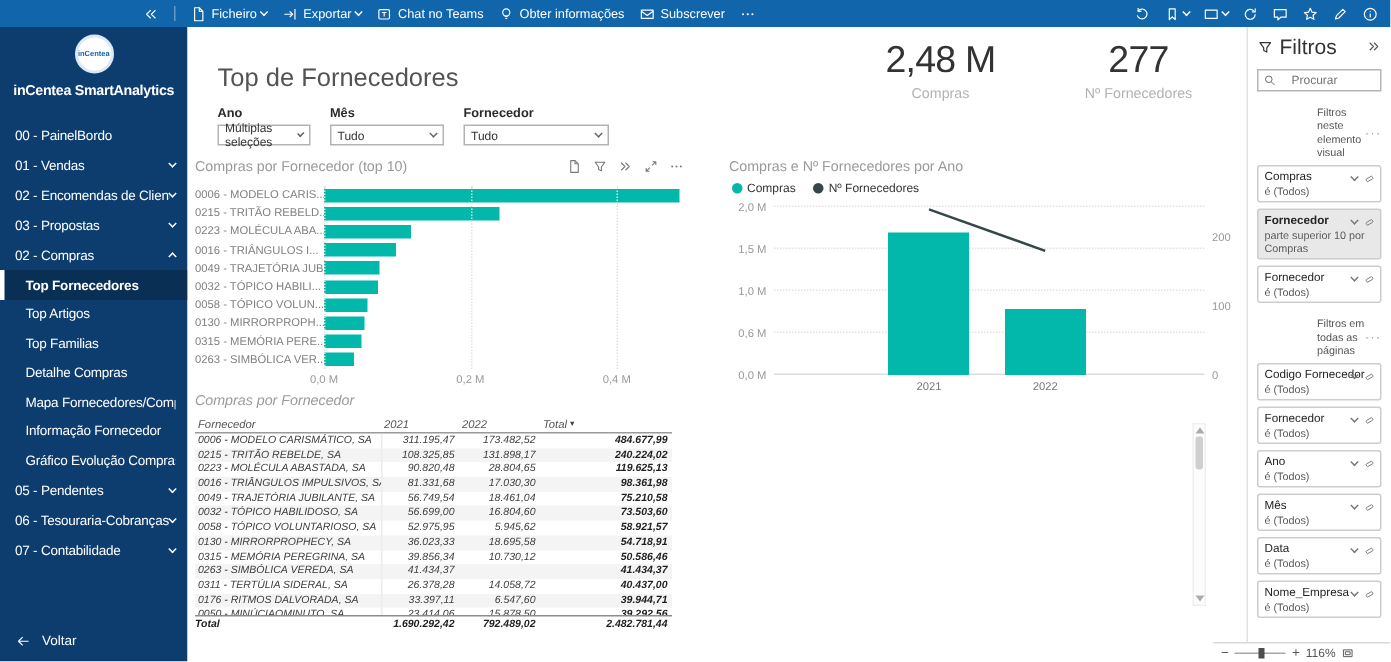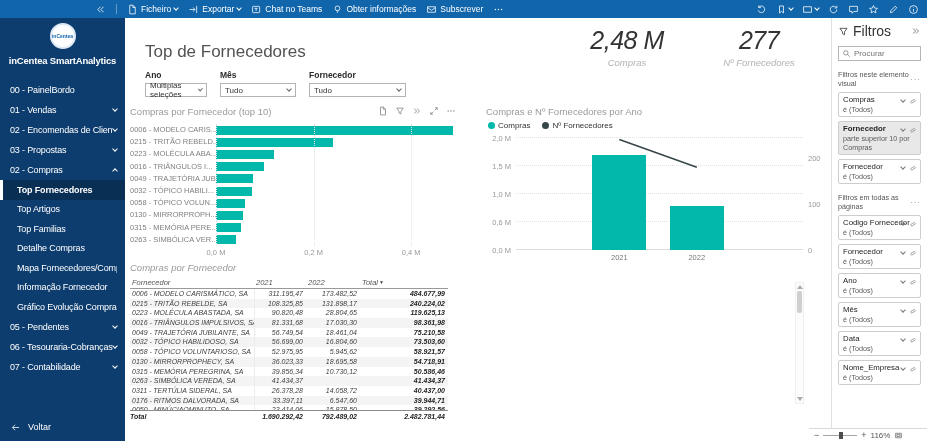--- a/index.html
+++ b/index.html
@@ -40,21 +40,21 @@
             gap:7px; padding-left:10px; font-size:9px; cursor:pointer; }
 
   
   .pg-title { position:absolute; left:20px; top:24px; font-size:17px; color:#535353; font-weight:400; }
   .slicers { position:absolute; left:20px; top:52px; display:flex; gap:13px; }
   .slicer .sl-lbl { font-size:8.5px; font-weight:bold; color:#2b2b2b; margin-bottom:3px; }
   .sl-box { height:14px; border:1px solid #b3b3b3; display:flex; align-items:center; padding:0 4px;
             font-size:8px; color:#333; justify-content:space-between; background:#fff; cursor:pointer; }
   .sl-box .chev { color:#666; margin-left:4px; }
   .kpis { position:absolute; right:6px; top:8px; display:flex; }
-  .kpi { width:132px; text-align:center;font-style:italic; }
+  .kpi { width:132px; text-align:center; }
   .kpi-v { font-size:25px; color:#333; letter-spacing:-0.5px; }
   .kpi-l { font-size:9.5px; color:#b2b2b2; margin-top:2px; }
 
   
   .vtitle { font-size:9.5px; color:#9a9a9a; white-space:nowrap; }
   .charts { position:absolute; left:5px; top:88px; right:2px; height:158px; display:flex; gap:26px; }
   .visual { position:relative; }
   .v-bar { width:330px; flex:none; }
   .v-combo { flex:1; }
   .vh-icons { position:absolute; top:0; right:4px; display:flex; gap:7px; color:#777; }
@@ -110,23 +110,23 @@
   .ts-arrow { width:0; height:0; border-left:3px solid transparent; border-right:3px solid transparent; margin:2px 0; }
   .ts-up { border-bottom:4px solid #ababab; }
   .ts-dn { border-top:4px solid #ababab; margin-top:auto; }
   .ts-thumb { width:5px; height:22px; background:#cfcfcf; border-radius:2px; cursor:grab; }
 
   
   .fp-head { display:flex; align-items:center; gap:4px; color:#333; }
   .fp-head .t { font-size:14px; }
   .fp-collapse { margin-left:auto; color:#555; cursor:pointer; }
   .fp-search { margin-top:7px; height:15px; border:1px solid #b6b6b6; display:flex; align-items:center;
-               gap:3px; padding:0 3px; color:#666; }
+               gap:10px; padding:0 3px; color:#666; }
   .fp-search input { border:none; outline:none; width:100%; font-size:8px; font-family:inherit; color:#333; }
-  .fp-sec { margin-top:9px; display:flex; align-items:center; font-size:7.2px; color:#555; }
+  .fp-sec { margin-top:9px; display:flex; align-items:center; font-size:7.2px; color:#555;margin-left:40px; }
   .fp-sec .dots { margin-left:auto; color:#999; font-size:8px; letter-spacing:1px; cursor:pointer; }
   .f-card { margin-top:4px; border:1px solid #cdcdcd; border-radius:2px; padding:2px 4px; position:relative;
             background:#fff; cursor:pointer; min-height:20px; }
   .f-card .nm { font-size:7.8px; color:#252423; padding-right:18px; white-space:nowrap; overflow:hidden; }
   .f-card .cd { font-size:7.2px; color:#5a5a5a; margin-top:1px; }
   .f-card.applied { background:#e8e8e8; }
   .f-card.applied .nm { font-weight:bold; }
   .f-ic { position:absolute; top:4px; right:3px; display:flex; gap:4px; align-items:center; color:#777; }
 
   

